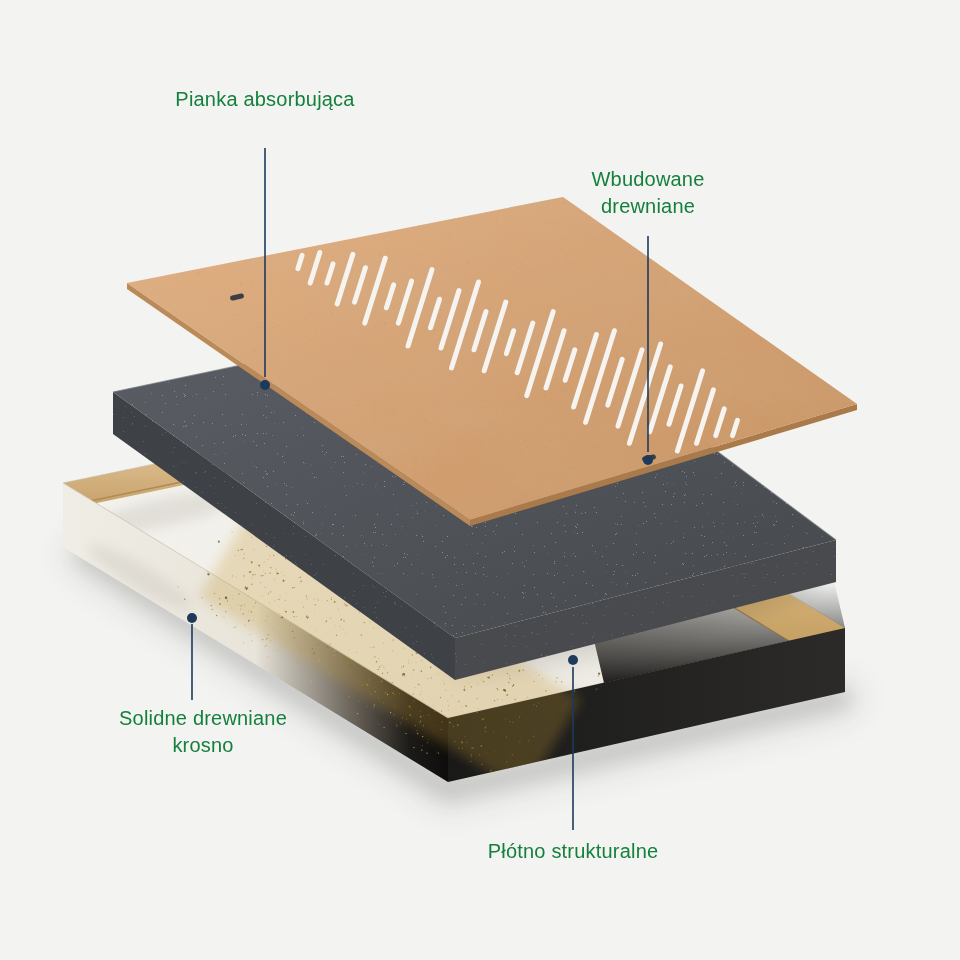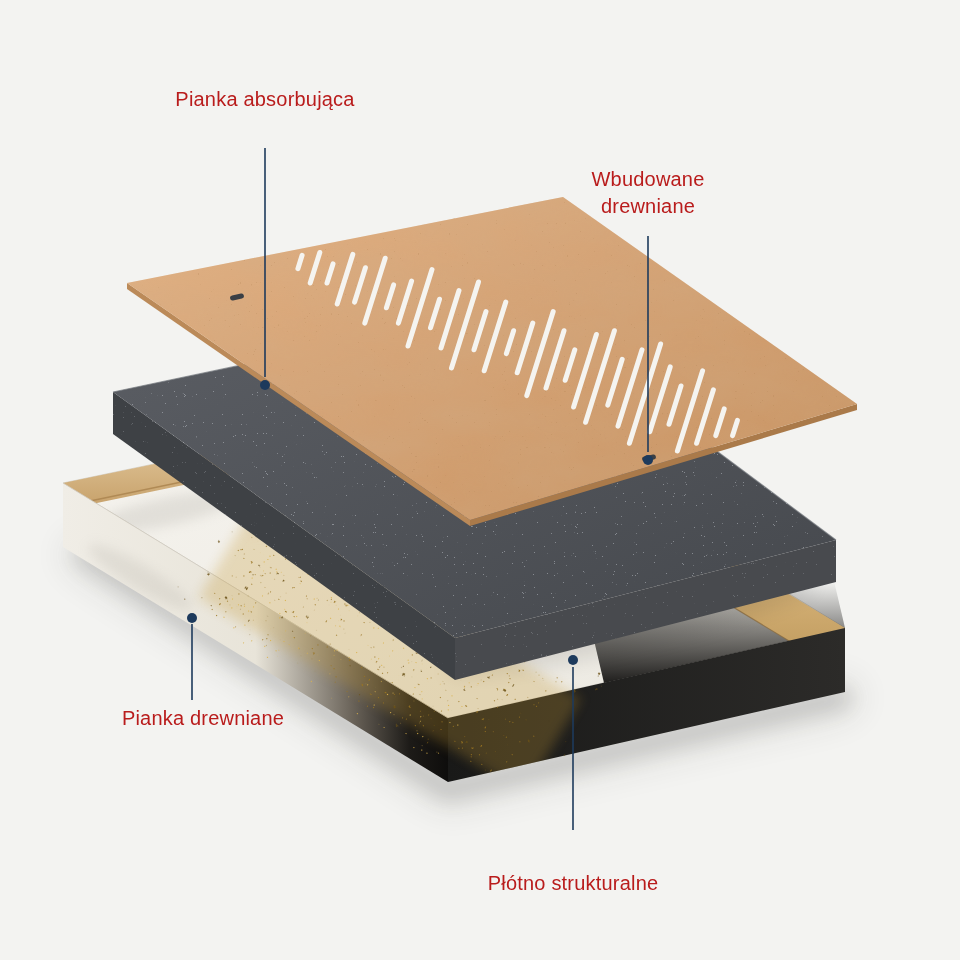--- a/index.html
+++ b/index.html
@@ -12,21 +12,21 @@
     font-family:"Liberation Sans", sans-serif;
   }
   .scene svg{position:absolute;left:0;top:0;}
   .label{
     position:absolute;
     transform:translateX(-50%);
     text-align:center;
     font-size:20px;
     line-height:27px;
     letter-spacing:.2px;
-    color:#b91c1c;
+    color:#15803d;
     white-space:nowrap;
   }
   #wave-slots line{
     stroke:#f5f4f0;
     stroke-width:5;
     stroke-linecap:round;
   }
   .leader{stroke:#1d3a5c;stroke-width:1.6;}
   .leader-dot{fill:#1d3a5c;}
 </style>
@@ -240,20 +240,21 @@
   <div class="label" style="left:265px;top:86px">
     <div>Pianka absorbująca</div>
   </div>
 
   <div class="label" style="left:648px;top:166px">
     <div>Wbudowane</div>
     <div>drewniane</div>
   </div>
 
   <div class="label" style="left:203px;top:705px">
-    <div>Pianka drewniane</div>
-  </div>
-
-  <div class="label" style="left:573px;top:870px">
+    <div>Solidne drewniane</div>
+    <div>krosno</div>
+  </div>
+
+  <div class="label" style="left:573px;top:838px">
     <div>Płótno strukturalne</div>
   </div>
 
 </div>
 
 </body></html>

